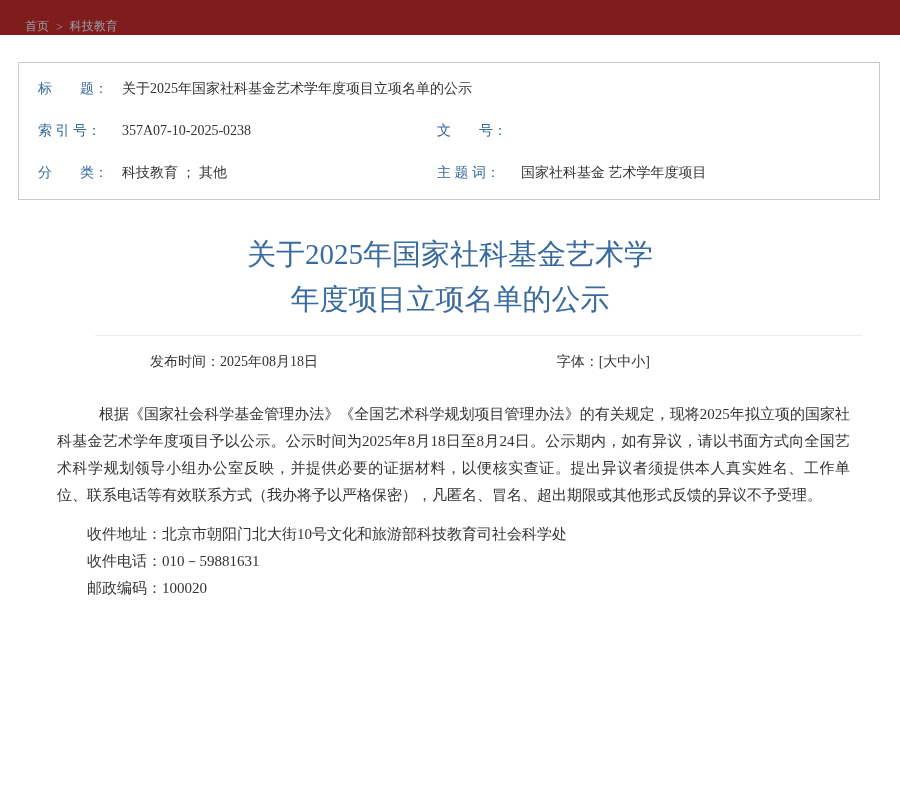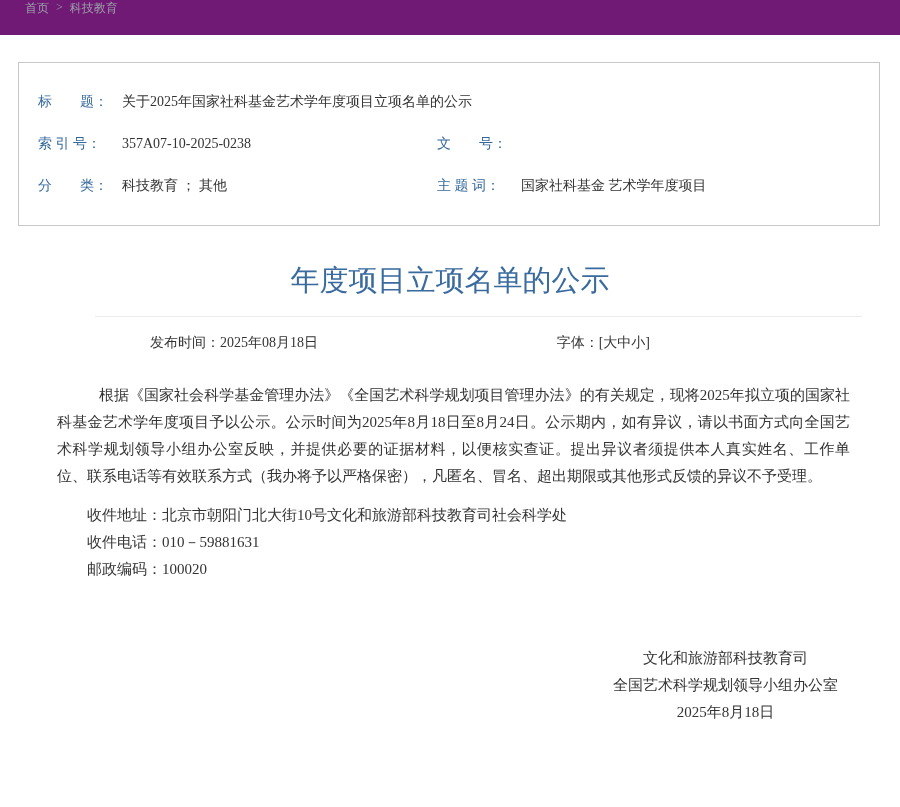--- a/index.html
+++ b/index.html
@@ -9,38 +9,38 @@
     height: 807px;
     background: #ffffff;
     overflow: hidden;
     font-family: "Liberation Serif", "DejaVu Serif", serif;
     color: #333333;
   }
 
   
   .topband {
     height: 35px;
-    background: #701a75;
+    background: #7f1d1d;
     display: flex;
-    align-items: flex-start;
+    align-items: flex-end;
     padding-left: 25px;
     font-size: 12px;
     color: #9ba0aa;
   }
   .topband .crumb { cursor: pointer; }
   .topband .sep { margin: 0 7px; }
 
   
   .metabox {
     margin: 27px 18px 0 18px;
     width: 862px;
     box-sizing: border-box;
     border: 1px solid #c8c8c8;
     background: #ffffff;
-    padding: 18px 0;
+    padding: 5px 0;
   }
   .mrow {
     display: flex;
     align-items: center;
     height: 42px;
     font-size: 14px;
   }
   .half {
     display: flex;
     align-items: center;
@@ -144,38 +144,34 @@
     </div>
     <div class="half right">
       <span class="mlabel">主 题 词：</span>
       <span class="mvalue">国家社科基金 艺术学年度项目</span>
     </div>
   </div>
 </div>
 
 <div class="article">
   <h1 class="art-title">
+    <span class="tl">关于2025年国家社科基金艺术学</span>
     <span class="tl">年度项目立项名单的公示</span>
   </h1>
 
   <div class="pubmeta-wrap">
     <div class="pubmeta-divider"></div>
     <div class="pubmeta">
       <span class="pubtime"><span>发布时间：</span><span>2025年08月18日</span></span>
       <span class="fontsize"><span>字体：</span><span>[</span><a>大</a><a>中</a><a>小</a><span>]</span></span>
     </div>
   </div>
 
   <div class="body-text">
     <p class="para">根据《国家社会科学基金管理办法》《全国艺术科学规划项目管理办法》的有关规定，现将2025年拟立项的国家社科基金艺术学年度项目予以公示。公示时间为2025年8月18日至8月24日。公示期内，如有异议，请以书面方式向全国艺术科学规划领导小组办公室反映，并提供必要的证据材料，以便核实查证。提出异议者须提供本人真实姓名、工作单位、联系电话等有效联系方式（我办将予以严格保密），凡匿名、冒名、超出期限或其他形式反馈的异议不予受理。</p>
     <div class="addr-block">
       <div class="addr">收件地址：北京市朝阳门北大街10号文化和旅游部科技教育司社会科学处</div>
       <div class="addr">收件电话：010－59881631</div>
       <div class="addr">邮政编码：100020</div>
     </div>
   </div>
 
-  <div class="signature">
-    <div>文化和旅游部科技教育司</div>
-    <div>全国艺术科学规划领导小组办公室</div>
-    <div>2025年8月18日</div>
-  </div>
 </div>
 
 </body></html>

